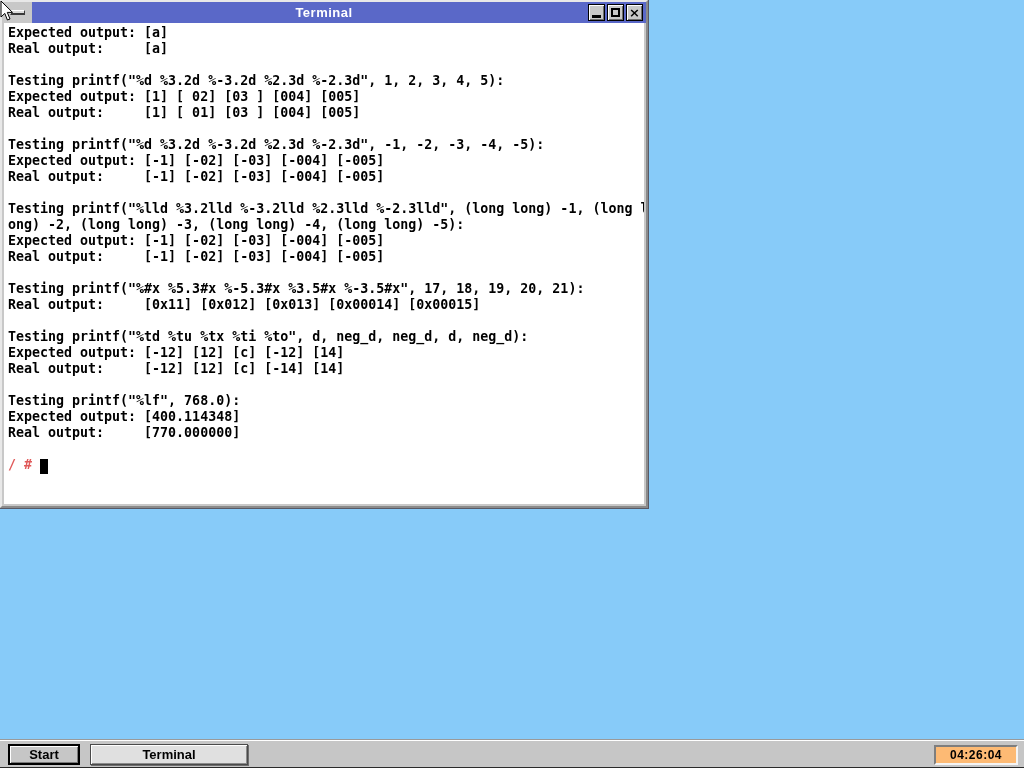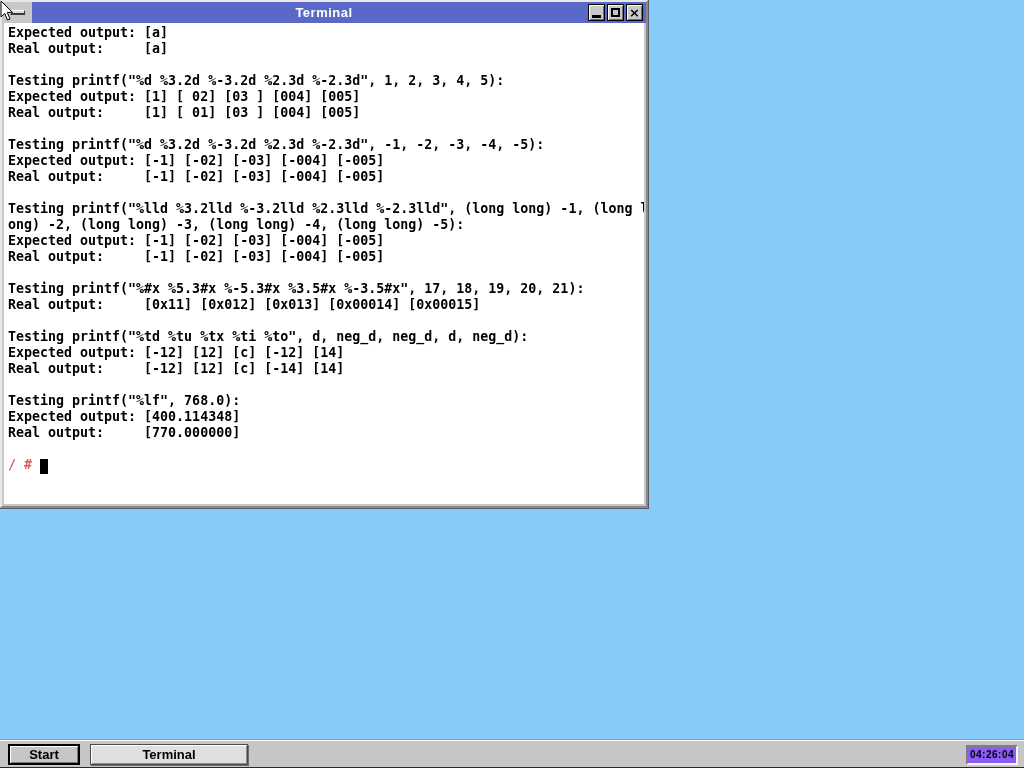--- a/index.html
+++ b/index.html
@@ -81,25 +81,25 @@
   }
   .taskbtn {
     margin-left:10px; width:158px; height:21px;
     background:#E0E0E0; color:#000; font-weight:bold; font-size:13px;
     font-family:"Liberation Sans", sans-serif;
     border:1px solid #4a4a4a;
     box-shadow: inset 1px 1px 0 #FFFFFF, inset -1px -1px 0 #8a8a8a, 1px 1px 0 #6e6e6e;
     cursor:default;
   }
   .clock {
-    margin-left:auto; margin-right:6px; width:52px; height:20px;
-    background:#8b5cf6; color:#000;
+    margin-left:auto; margin-right:6px; width:84px; height:20px;
+    background:#fdba74; color:#000;
     border:2px solid; border-color:#7e7e7e #F4F4F4 #F4F4F4 #7e7e7e;
     display:flex; align-items:center; justify-content:center;
-    font-size:10px; font-weight:bold; font-family:"Liberation Sans", sans-serif;
+    font-size:12px; font-weight:bold; font-family:"Liberation Sans", sans-serif;
     letter-spacing:0.5px;
   }
 
   .mouse { position:absolute; left:0; top:0; z-index:10; }
 </style>
 </head>
 <body>
 
 <div class="window">
   <div class="titlebar">

